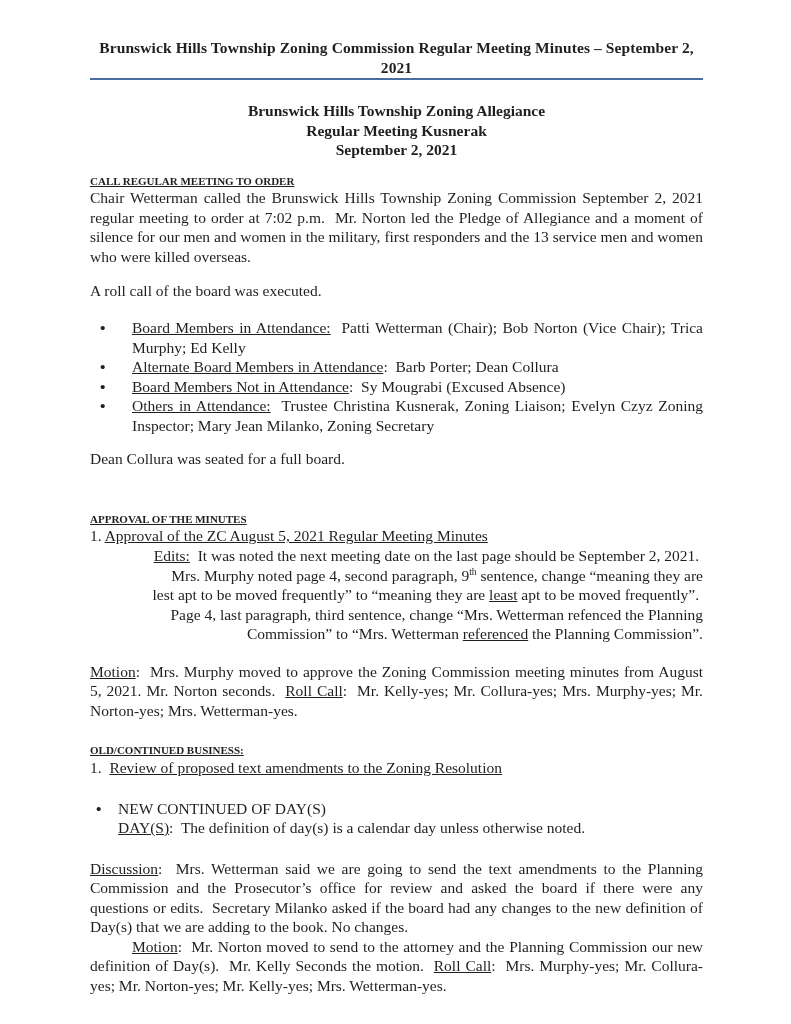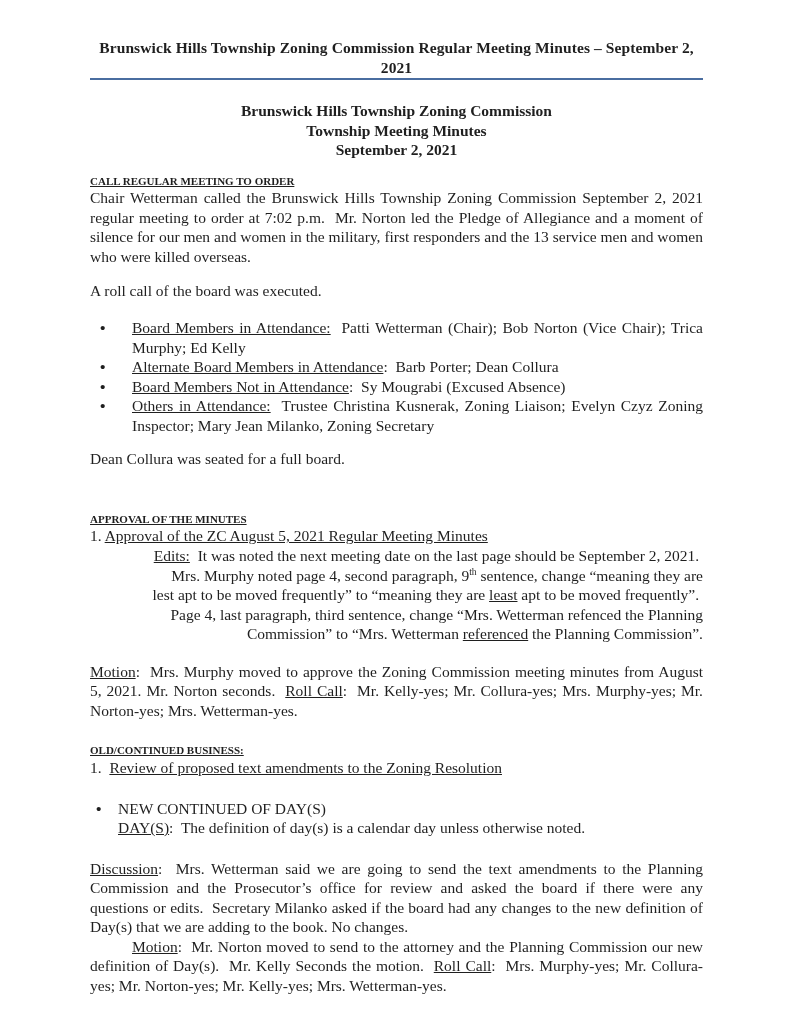--- a/index.html
+++ b/index.html
@@ -98,22 +98,22 @@
 
 <div class="page">
 
   <header class="running-header">
     <div class="running-header-text">Brunswick Hills Township Zoning Commission Regular Meeting Minutes – September 2, 2021</div>
   </header>
 
   <main>
 
     <div class="doc-title">
-      <div>Brunswick Hills Township Zoning Commission</div>
-      <div>Township Meeting Minutes</div>
+      <div>Brunswick Hills Township Zoning Allegiance</div>
+      <div>Regular Meeting Kusnerak</div>
       <div>September 2, 2021</div>
     </div>
 
     <h2 class="sect mt-call">CALL REGULAR MEETING TO ORDER</h2>
     <p class="just">Chair Wetterman called the Brunswick Hills Township Zoning Commission September 2, 2021 regular meeting to order at 7:02 p.m.&nbsp; Mr. Norton led the Pledge of Allegiance and a moment of silence for our men and women in the military, first responders and the 13 service men and women who were killed overseas.</p>
     <p class="gap-sm">A roll call of the board was executed.</p>
 
     <ul class="attendance">
       <li><span class="b u">Board Members in Attendance:</span><span>&nbsp; Patti Wetterman (Chair); Bob Norton (Vice Chair); Trica Murphy; Ed Kelly</span></li>
       <li><span class="b u">Alternate Board Members in Attendance</span><span>:&nbsp; Barb Porter; Dean Collura</span></li>

